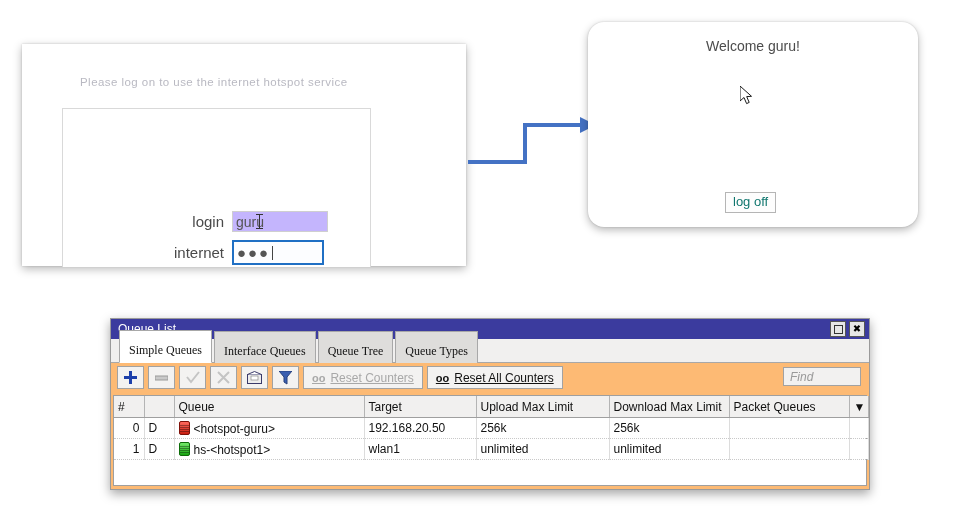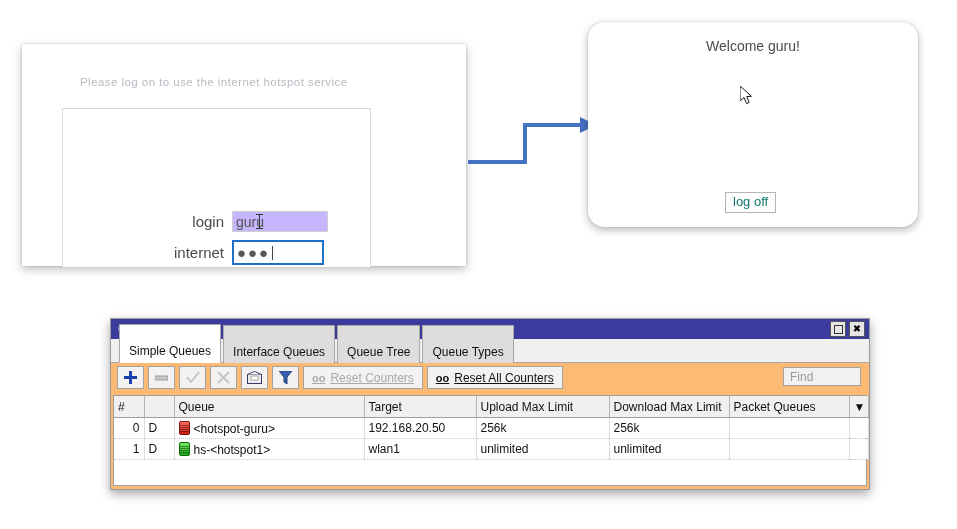--- a/index.html
+++ b/index.html
@@ -110,23 +110,23 @@
     font-size: 10px; color: #000; line-height: 1;
   }
   .win-btn .sq { width: 7px; height: 7px; border: 1.5px solid #333; }
 
   #tab-bar {
     position: relative; height: 24px; background: #f1f0ef;
     display: flex; align-items: flex-end; padding-left: 8px; gap: 2px;
     border-bottom: 1px solid #a8a8a8; box-sizing: border-box;
   }
   .tab {
-    font-size: 12px; color: #111; padding: 19px 9px 4px;
+    font-size: 12px; color: #111; padding: 12px 9px 4px;
     background: #dedddb; border: 1px solid #a8a8a8; border-bottom: none;
-    position: relative; top: 1px;
+    position: relative; top: 1px; font-family: Liberation Serif, serif;
   }
   .tab.active { background: #ffffff; border-bottom: 1px solid #ffffff; }
 
   #toolbar {
     height: 28px; display: flex; align-items: center; gap: 4px;
     padding: 3px 6px 2px; box-sizing: border-box; position: relative;
   }
   .tbtn {
     width: 25px; height: 21px; background: #f3f2f1; border: 1px solid #a2a2a2;
     display: flex; align-items: center; justify-content: center;
@@ -135,21 +135,21 @@
     height: 21px; background: #f3f2f1; border: 1px solid #a2a2a2;
     display: flex; align-items: center; gap: 5px; padding: 0 8px;
     font-size: 12px; color: #111; text-decoration: underline;
   }
   .txt-btn.disabled { color: #a8a8a8; }
   .zz { font-weight: bold; font-size: 11px; }
   #find-box {
     position: absolute; right: 8px; top: 4px;
     width: 78px; height: 19px; background: #f2f1f0;
     border: 1px solid #a2a2a2;
-    font-size: 12px; color: #9a9a9a;
+    font-size: 12px; font-style: italic; color: #9a9a9a;
     display: flex; align-items: center; padding-left: 6px; box-sizing: border-box;
   }
 
   #grid { position: absolute; left: 2px; right: 2px; top: 76px; bottom: 3px; background: #ffffff; border: 1px solid #9f9f9f; }
   table.qtable { border-collapse: collapse; width: 100%; font-size: 12px; color: #111; table-layout: fixed; }
   table.qtable th {
     background: #f1f0ef; border-right: 1px solid #b4b4b4; border-bottom: 1px solid #9f9f9f;
     font-weight: normal; text-align: left; padding: 2px 4px; height: 17px;
     white-space: nowrap; overflow: hidden;
   }

